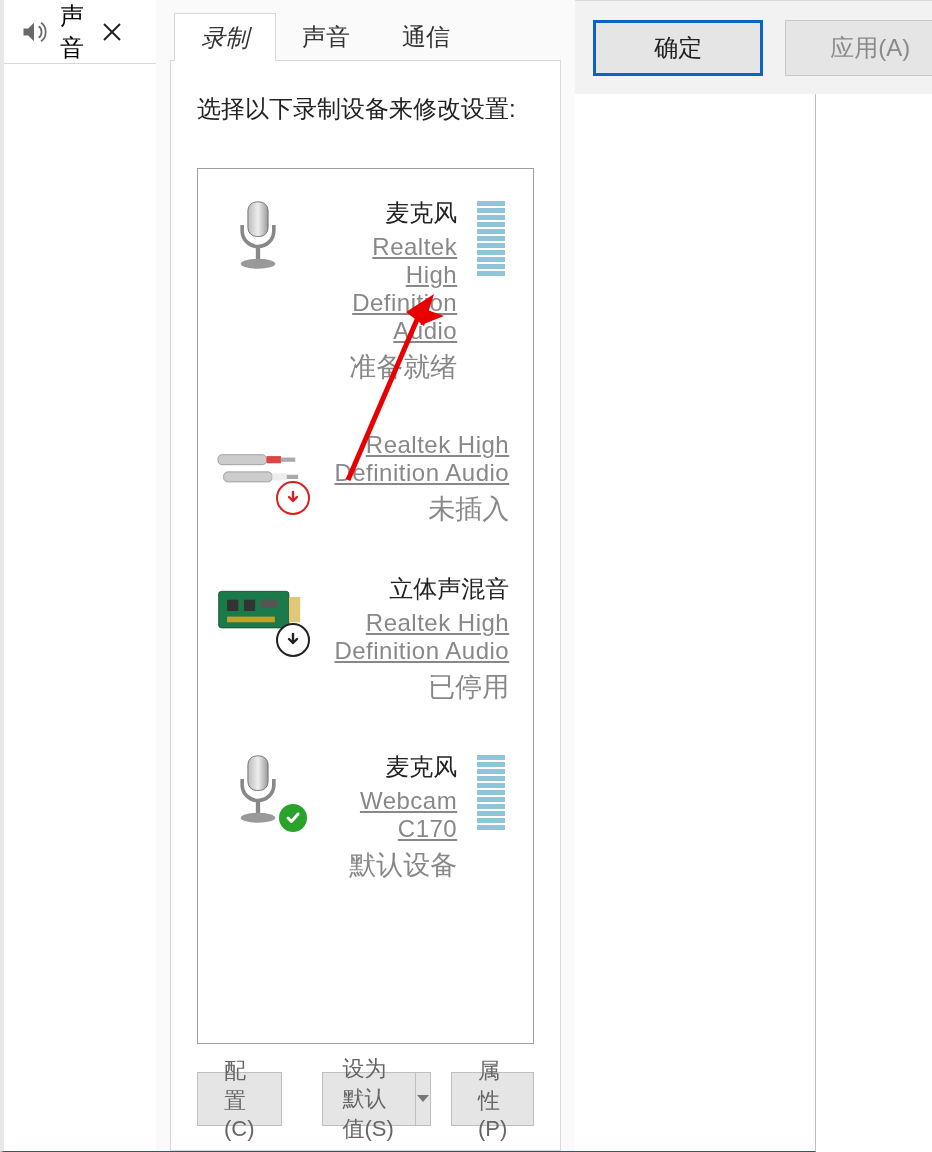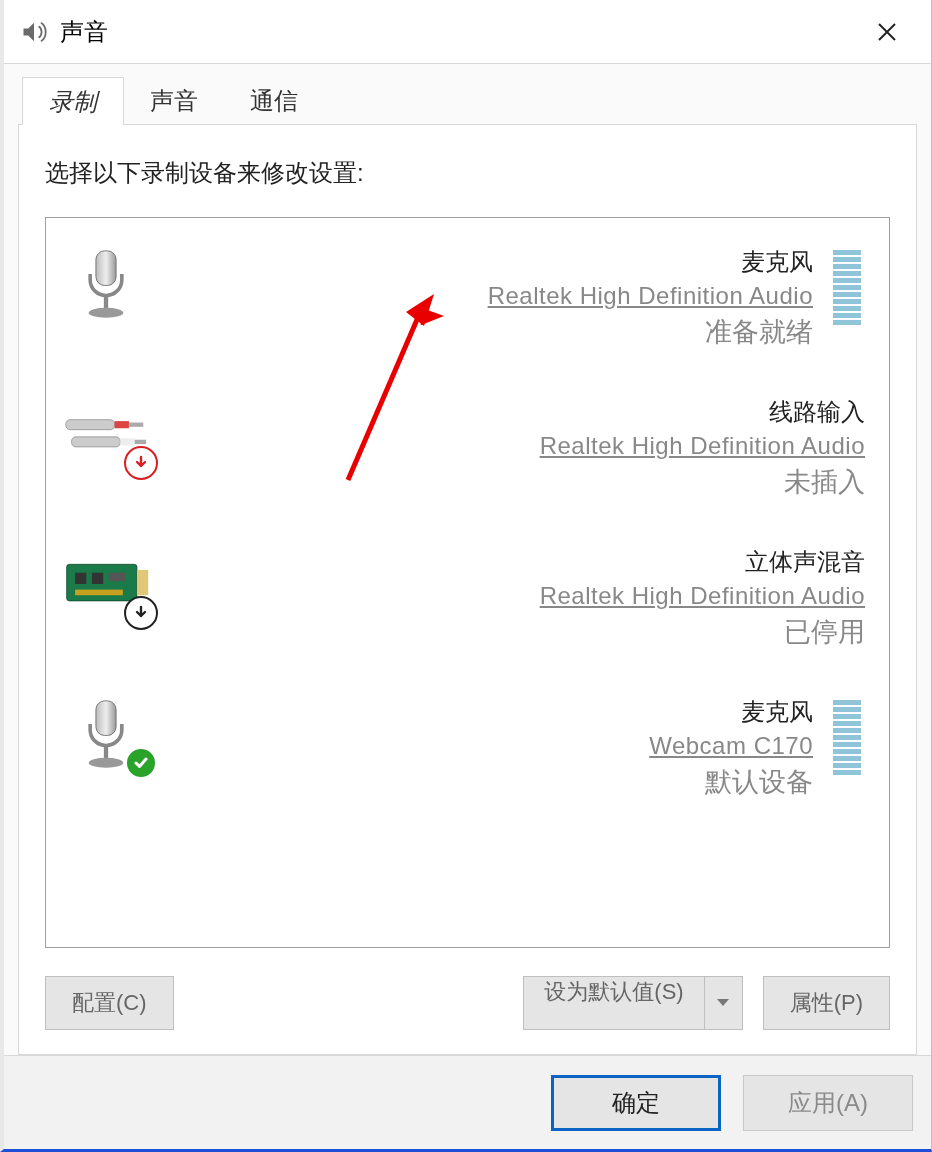--- a/index.html
+++ b/index.html
@@ -6,28 +6,28 @@
 body {
   font-family: "Microsoft YaHei", "Segoe UI", sans-serif;
   font-size: 20px;
   background: #fff;
   width: 932px;
   height: 1152px;
   position: relative;
   overflow: hidden;
 }
 .window {
-  width: 932px;
+  width: 816px;
   height: 1152px;
   border-left: 4px solid #e8e8e8;
   border-right: 1px solid #c0c0c0;
-  border-bottom: 3px solid #1d4ed8;
-  background: #fff;
-  display: flex;
-  flex-direction: column;
+  border-bottom: 1px solid #1d4ed8;
+  background: #fff;
+  display: flex;
+  flex-direction: row;
 }
 .titlebar {
   height: 64px;
   display: flex;
   align-items: center;
   padding: 0 16px;
   border-bottom: 1px solid #d8d8d8;
 }
 .title-icon {
   width: 28px; height: 28px;
@@ -80,21 +80,21 @@
   flex: 1;
   background: #fff;
   border: 1px solid #d8d8d8;
   padding: 32px 26px 24px 26px;
   display: flex;
   flex-direction: column;
 }
 .panel-label {
   font-size: 24px;
   color: #222;
-  margin-bottom: 28px;
+  margin-bottom: 43px;
 }
 .device-list {
   flex: 1;
   border: 1px solid #9f9f9f;
   background: #fff;
   padding: 12px 0;
   overflow-y: auto;
   text-align: right;
 }
 .device-item {
@@ -146,21 +146,21 @@
   font-size: 22px;
   color: #666;
   background: #e5e5e5;
   border: 1px solid #bfbfbf;
   display: flex; align-items: center; justify-content: center;
 }
 .btn.split {
   display: flex;
   padding: 0;
 }
-.btn.split .main { padding: 0 20px; height: 100%; display: flex; align-items: flex-start; }
+.btn.split .main { padding: 0 20px; height: 100%; display: flex; align-items: center; }
 .btn.split .drop { width: 38px; height: 100%; border-left: 1px solid #bfbfbf; display: flex; align-items: center; justify-content: center; }
 
 .dialog-buttons {
   height: 94px;
   background: #f2f2f2;
   border-top: 1px solid #d8d8d8;
   display: flex;
   align-items: center;
   justify-content: flex-end;
   gap: 22px;
@@ -262,21 +262,20 @@
               <rect x="40" y="21" width="10" height="5" fill="#eee"></rect>
               <rect x="50" y="22" width="8" height="3" fill="#aaa"></rect>
             </svg>
             <div class="badge badge-red">
               <svg width="16" height="16" viewBox="0 0 16 16">
                   <path d="M8 2 v9 M4 7 l4 4 l4 -4" stroke="#d82020" stroke-width="2.4" fill="none" stroke-linecap="round" stroke-linejoin="round"></path>
                 </svg>
             </div>
           </div>
           <div class="device-info">
-            <div class="device-name">线路输入</div>
             <div class="device-driver">Realtek High Definition Audio</div>
             <div class="device-status">未插入</div>
           </div>
         </div>
 
         <div class="device-item">
           <div class="device-icon">
             <svg width="90" height="64" viewBox="0 0 64 44">
               <rect x="4" y="8" width="50" height="26" rx="2" fill="#1a7a4a" stroke="#0d3d26" stroke-width="0.5"></rect>
               <rect x="10" y="14" width="8" height="8" fill="#333"></rect>

